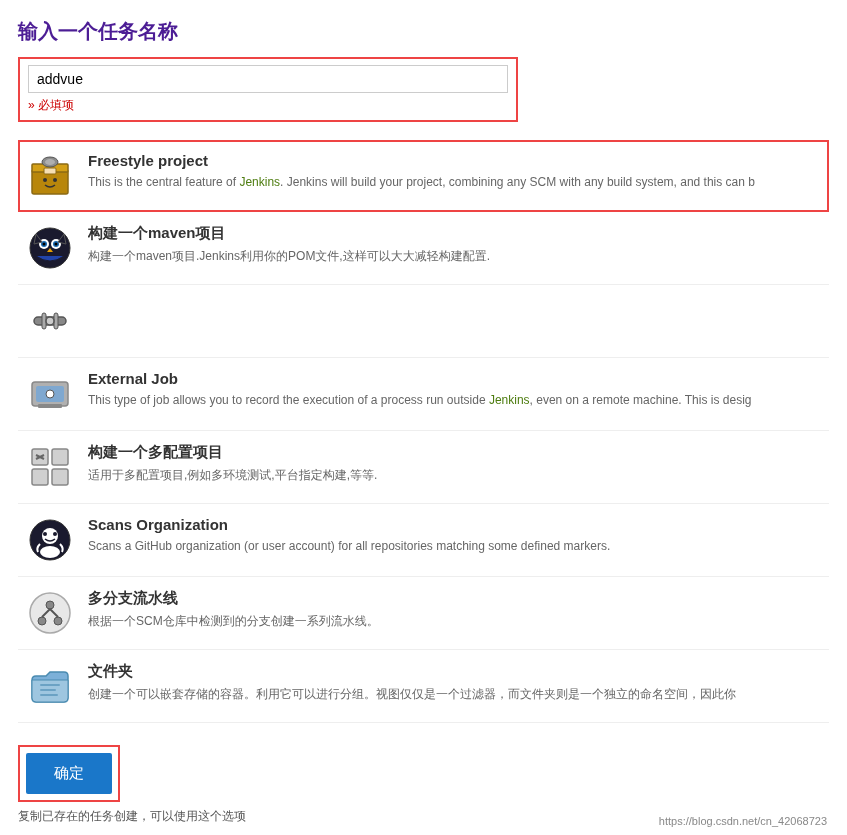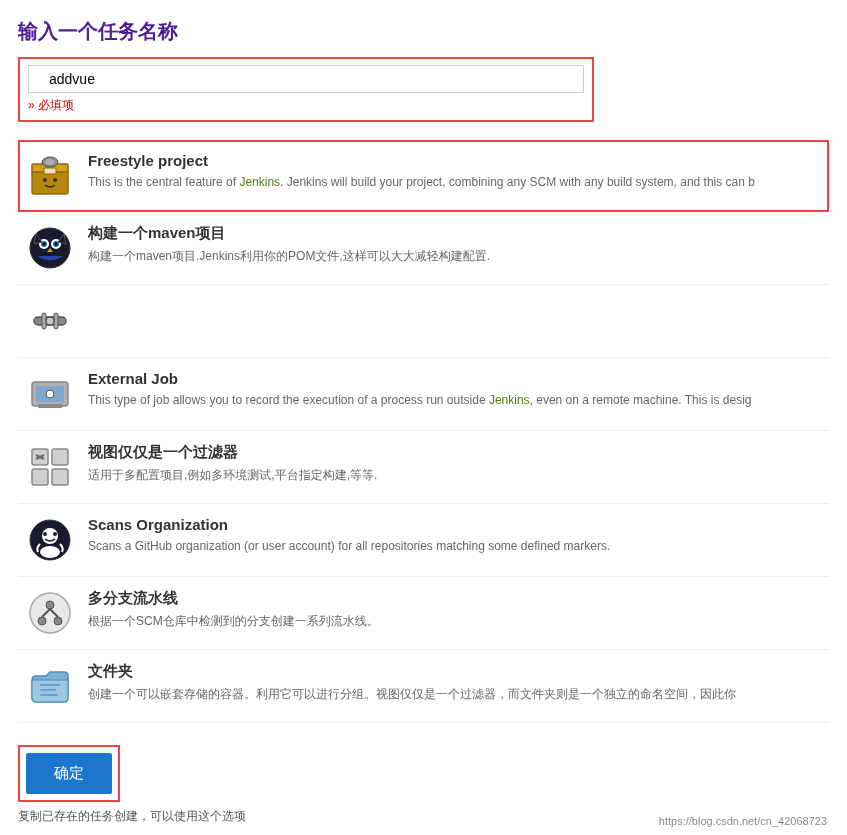--- a/index.html
+++ b/index.html
@@ -25,23 +25,23 @@
       margin-bottom: 12px;
     }
     .input-section {
       border: 2px solid #e44;
       display: inline-block;
       padding: 6px 8px 6px 8px;
       margin-bottom: 18px;
       background: #fff;
     }
     .name-input {
-      width: 556px;
+      width: 480px;
       border: 1px solid #ccc;
-      padding: 5px 20px;
+      padding: 5px 8px;
       font-size: 14px;
       outline: none;
       display: block;
       margin-bottom: 4px;
     }
     .required-hint {
       font-size: 12px;
       color: #c00;
     }
     .required-hint::before {
@@ -225,21 +225,21 @@
           <rect x="4" y="4" width="16" height="16" rx="2" fill="#d0d0d0" stroke="#888" stroke-width="1.5"></rect>
           <rect x="24" y="4" width="16" height="16" rx="2" fill="#d0d0d0" stroke="#888" stroke-width="1.5"></rect>
           <rect x="4" y="24" width="16" height="16" rx="2" fill="#d0d0d0" stroke="#888" stroke-width="1.5"></rect>
           <rect x="24" y="24" width="16" height="16" rx="2" fill="#d0d0d0" stroke="#888" stroke-width="1.5"></rect>
 
           <path d="M8 10 L16 14" stroke="#666" stroke-width="2"></path>
           <path d="M8 14 L16 10" stroke="#666" stroke-width="2"></path>
         </svg>
       </div>
       <div class="project-info">
-        <div class="project-name">视图仅仅是一个过滤器</div>
+        <div class="project-name">构建一个多配置项目</div>
         <div class="project-desc">适用于多配置项目,例如多环境测试,平台指定构建,等等.</div>
       </div>
     </li>
 
     <li class="project-item">
       <div class="project-icon">
         <svg width="44" height="44" viewBox="0 0 44 44">
           <circle cx="22" cy="22" r="20" fill="#1a1a2e" stroke="#333" stroke-width="1"></circle>
 
           <circle cx="22" cy="18" r="8" fill="#fff"></circle>

